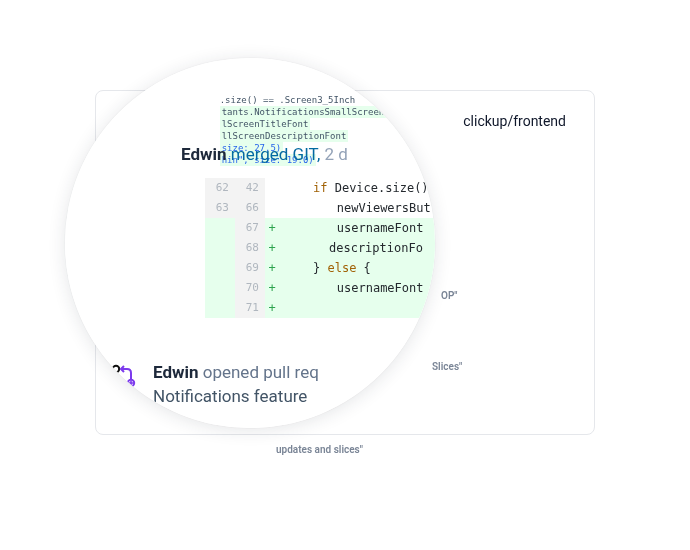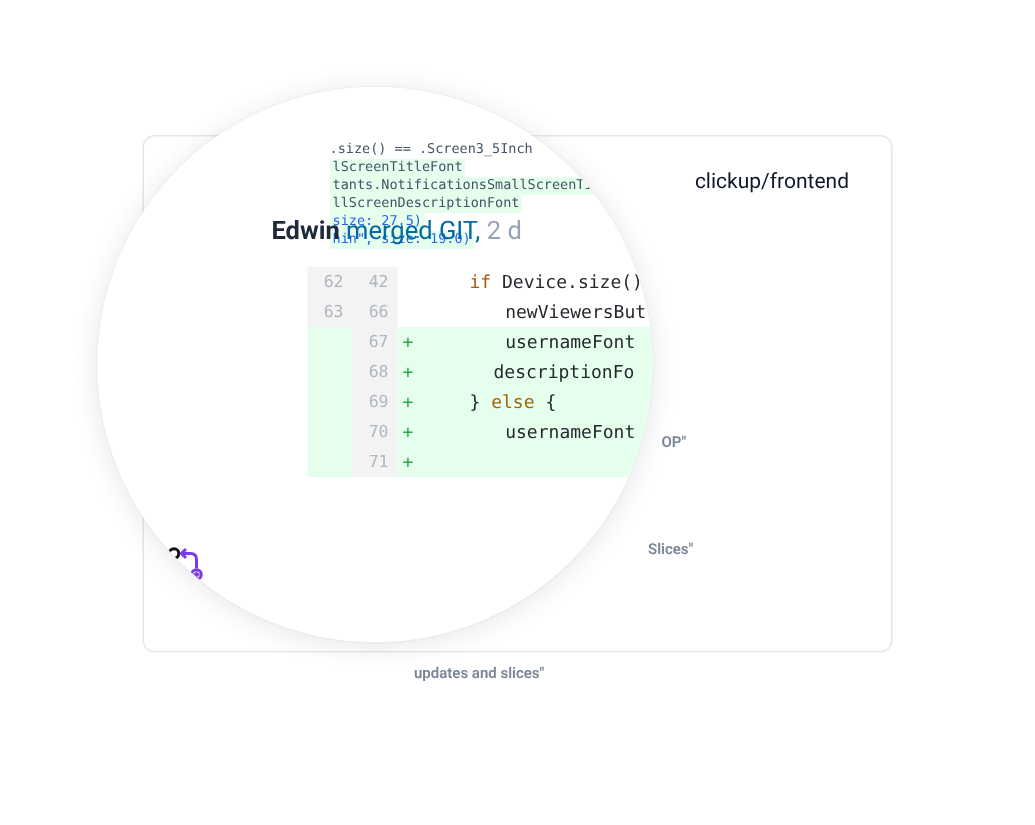--- a/index.html
+++ b/index.html
@@ -103,22 +103,22 @@
 
 <span class="small-label sl1">OP"</span>
 <span class="small-label sl2">Slices"</span>
 <span class="small-label sl3">updates and slices"</span>
 
 <div class="lens">
   <div class="lens-inner">
 
     <div class="tiny">
       <div>.size() == .Screen3_5Inch</div>
+      <div><span class="hl">tants.NotificationsSmallScreenTitleFont</span></div>
       <div><span class="hl">lScreenTitleFont</span></div>
-      <div><span class="hl">tants.NotificationsSmallScreenTitleFont</span></div>
       <div><span class="hl">llScreenDescriptionFont</span></div>
       <div><span class="s hl">size: 27.5)</span></div>
       <div><span class="s hl">hin", size: 19.0)</span></div>
     </div>
 
     <div class="hdr">
       <span class="user">Edwin</span>
       <span class="action">merged GIT,</span>
       <span class="time"> 2 d</span>
     </div>
@@ -174,16 +174,23 @@
           <circle cx="7" cy="7" r="3.2" fill="none" stroke="#111" stroke-width="2"></circle>
           <circle cx="7" cy="21" r="3.2" fill="none" stroke="#7c3aed" stroke-width="2"></circle>
           <path d="M7 10 V 18" stroke="#111" stroke-width="2" fill="none"></path>
           <path d="M12 7 H 18 Q22 7 22 11 V 17" stroke="#7c3aed" stroke-width="2" fill="none"></path>
           <path d="M15 4 L12 7 L15 10" stroke="#7c3aed" stroke-width="2" fill="none"></path>
           <circle cx="22" cy="21" r="3.2" fill="none" stroke="#7c3aed" stroke-width="2"></circle>
           <line x1="22" y1="19" x2="22" y2="23" stroke="#7c3aed" stroke-width="1.6"></line>
           <line x1="20" y1="21" x2="24" y2="21" stroke="#7c3aed" stroke-width="1.6"></line>
         </svg>
       </span>
+      <div class="txt">
+        <div>
+          <span class="user">Edwin</span>
+          <span class="action">opened pull req</span>
+        </div>
+        <div class="sub">Notifications feature</div>
+      </div>
     </div>
 
   </div>
 </div>
 
 </body></html>

